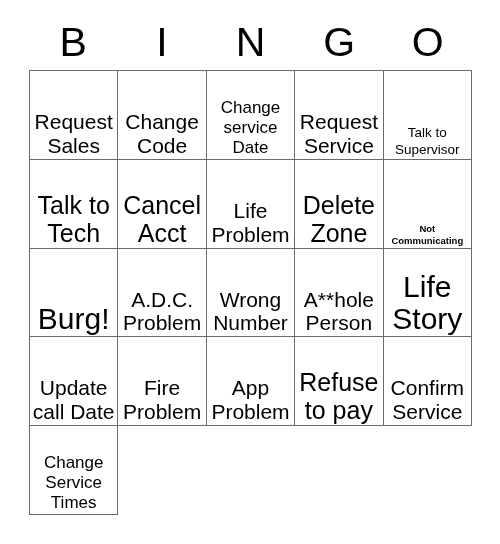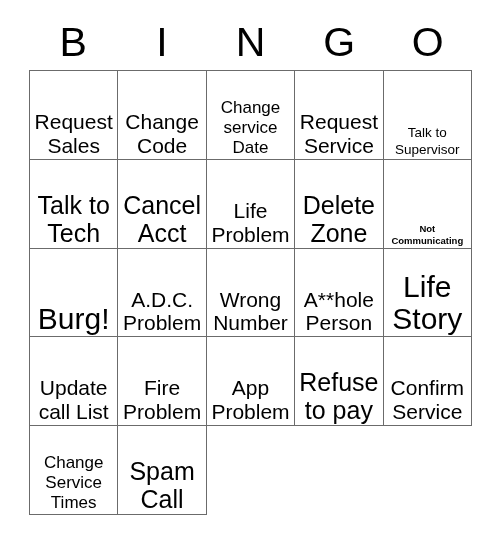--- a/index.html
+++ b/index.html
@@ -160,21 +160,21 @@
       <div class="cell fs-m">
         <span class="cell-text">A**hole
 Person</span>
       </div>
       <div class="cell fs-xl">
         <span class="cell-text">Life
 Story</span>
       </div>
       <div class="cell fs-m">
         <span class="cell-text">Update
-call List</span>
+call Date</span>
       </div>
       <div class="cell fs-m">
         <span class="cell-text">Fire
 Problem</span>
       </div>
       <div class="cell fs-m">
         <span class="cell-text">App
 Problem</span>
       </div>
       <div class="cell fs-l">
@@ -183,19 +183,15 @@
       </div>
       <div class="cell fs-m">
         <span class="cell-text">Confirm
 Service</span>
       </div>
       <div class="cell fs-s">
         <span class="cell-text">Change
 Service
 Times</span>
       </div>
-      <div class="cell fs-l">
-        <span class="cell-text">Spam
-Call</span>
-      </div>
     </div>
 
 </div>
 
 </body></html>

